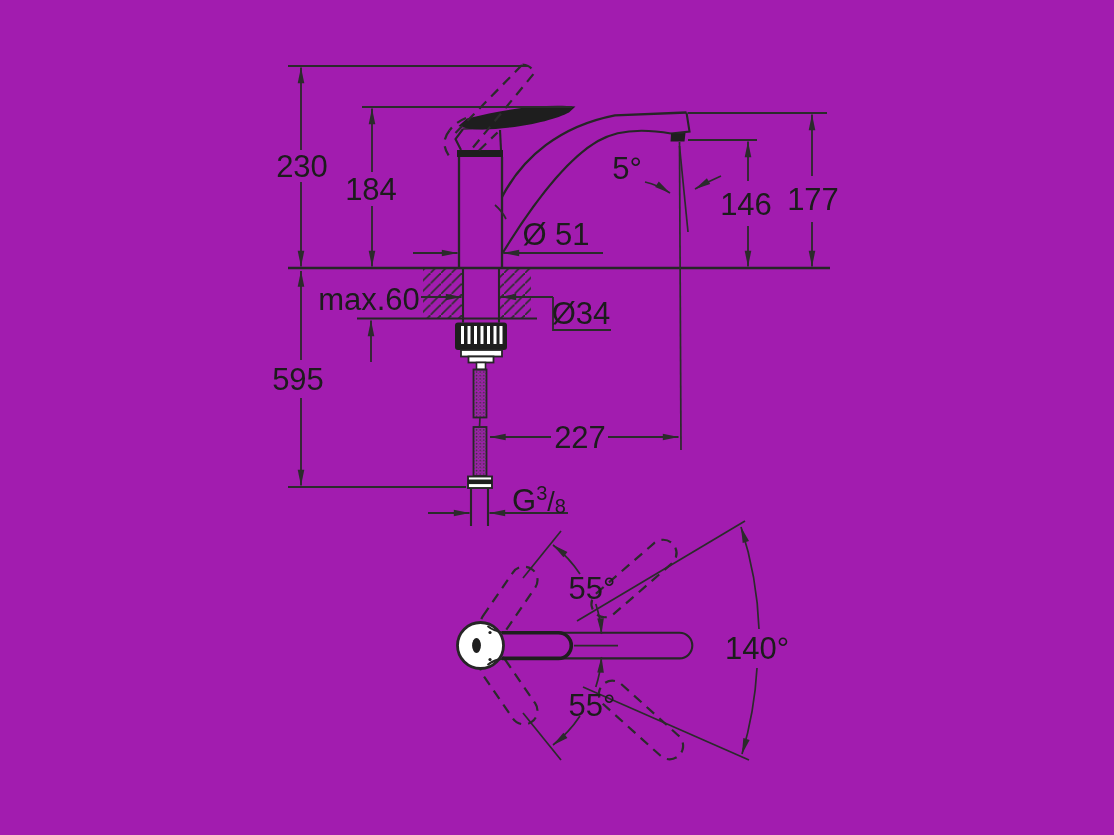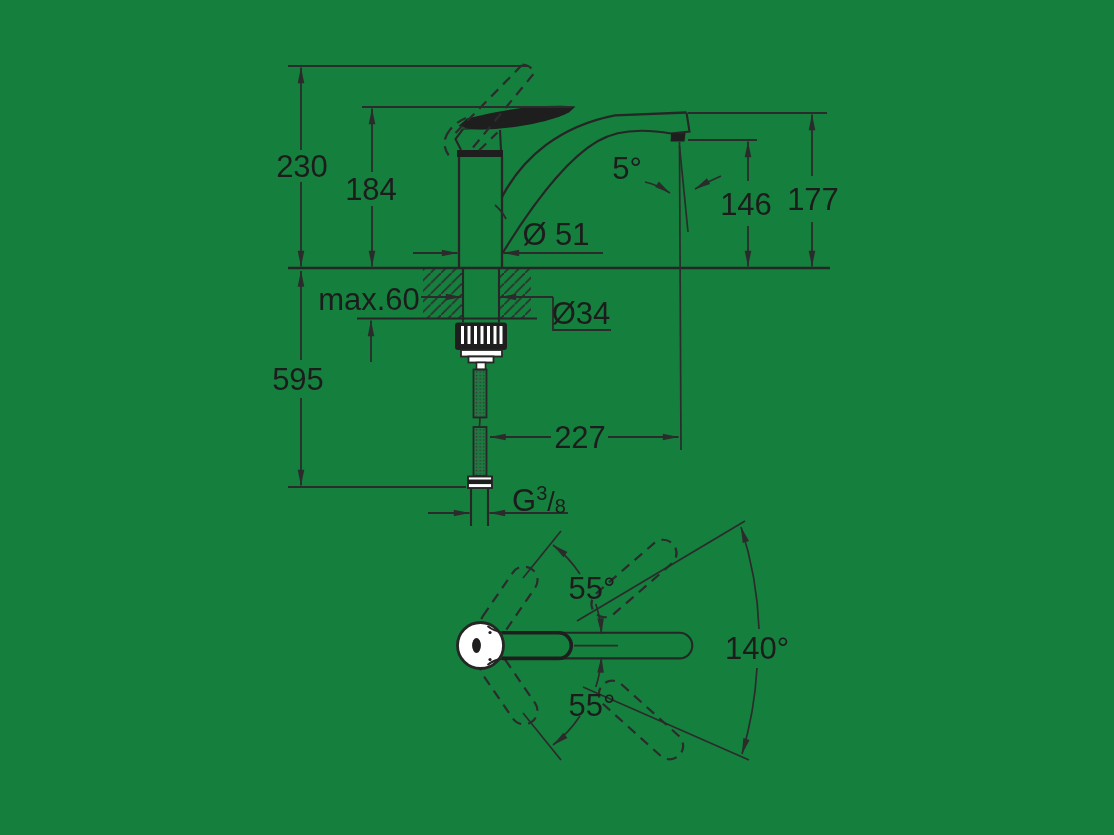--- a/index.html
+++ b/index.html
@@ -1,16 +1,16 @@
 <!DOCTYPE html>
 <html><head>
 <meta charset="utf-8">
 <style>
   html,body{margin:0;padding:0;background:#ffffff;}
-  .stage{position:relative;width:1114px;height:835px;background:#15803d;overflow:hidden;
+  .stage{position:relative;width:1114px;height:835px;background:#a21caf;overflow:hidden;
          font-family:"Liberation Sans", sans-serif;}
   svg{position:absolute;left:0;top:0;}
   text{font-family:"Liberation Sans", sans-serif;fill:#1c1c1c;}
   .lbl{font-size:31px;}
   .thin{stroke:#2b2b2b;stroke-width:1.7;fill:none;}
   .dim{stroke:#2b2b2b;stroke-width:1.8;fill:none;}
   .obj{stroke:#262626;stroke-width:2.3;fill:none;}
   .obj2{stroke:#262626;stroke-width:2.1;fill:none;}
   .dash{stroke:#2b2b2b;stroke-width:2.2;fill:none;stroke-dasharray:10 7;}
   .fillp{fill:#1e1e1e;stroke:none;}

